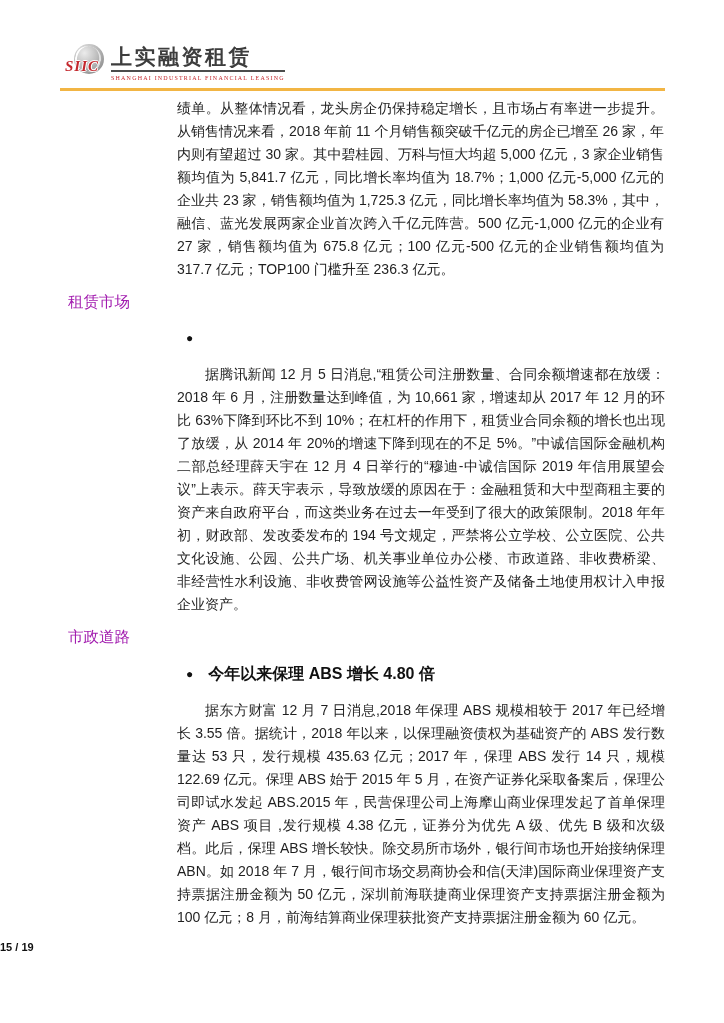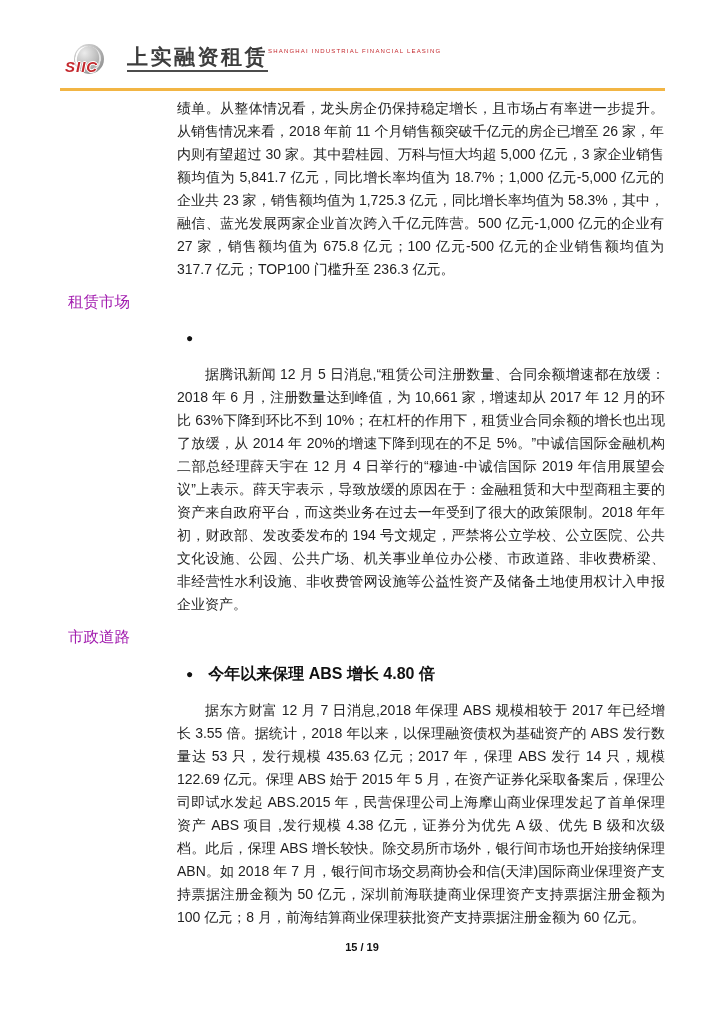--- a/index.html
+++ b/index.html
@@ -7,42 +7,42 @@
     width:724px; height:1023px;
     background:#ffffff;
     font-family:"Liberation Sans", sans-serif;
     color:#1f1f1f;
     position:relative;
     overflow:hidden;
   }
 
   
   .header { position:absolute; top:44px; left:68px; }
-  .logo { display:flex; align-items:flex-start; gap:23px; }
+  .logo { display:flex; align-items:flex-start; gap:7px;font-family:Liberation Serif, serif; }
   .globe { width:36px; height:34px; position:relative; flex:0 0 auto; }
   .globe-circle {
     position:absolute; top:0; right:0;
     width:30px; height:30px; border-radius:50%;
     background: radial-gradient(circle at 35% 30%, #ececec 0%, #bdbdbd 45%, #8f8f8f 80%, #7a7a7a 100%);
   }
   .globe-arc {
     position:absolute; top:2px; right:3px;
     width:22px; height:26px; border-radius:50%;
     border-left:2px solid #ffffff;
     border-right:2px solid rgba(255,255,255,.65);
     transform:rotate(14deg);
   }
   .siic-word {
     position:absolute; left:-3px; bottom:3px;
     font-size:15px; font-weight:bold; font-style:italic;
     letter-spacing:1px;
     color:#c4282d;
     text-shadow:1px 0 0 #fff, -1px 0 0 #fff, 0 1px 0 #fff, 0 -1px 0 #fff;
   }
-  .name-block { display:flex; flex-direction:row; padding-top:1px; }
+  .name-block { display:flex; flex-direction:column; padding-top:1px; }
   .company-cn {
     font-size:21px; font-weight:600; letter-spacing:2.5px;
     color:#3d3d3d;
     border-bottom:2px solid #4c4c4c;
     padding-bottom:1px; line-height:1.15;
   }
   .company-en {
     font-size:6px; letter-spacing:1.2px;
     color:#c4282d; margin-top:3px; white-space:nowrap;
   }
@@ -69,21 +69,21 @@
     display:flex; align-items:baseline; gap:15px;
     font-size:16px; font-weight:bold; color:#111111;
     line-height:24px; text-align:left;
   }
   .bullet-dot { font-size:12px; flex:0 0 auto; position:relative; top:-1px; }
   .body-para { margin:0 0 10px 117px; text-indent:2em; }
 
   
   .footer {
     position:absolute; top:941px; left:0; width:100%;
-    text-align:center; font-size:11px; font-weight:bold; color:#111111;
+    text-align:left; font-size:11px; font-weight:bold; color:#111111;
   }
 </style>
 </head>
 <body>
 
 <div class="header">
   <div class="logo">
     <div class="globe">
       <div class="globe-circle"></div>
       <div class="globe-arc"></div>

